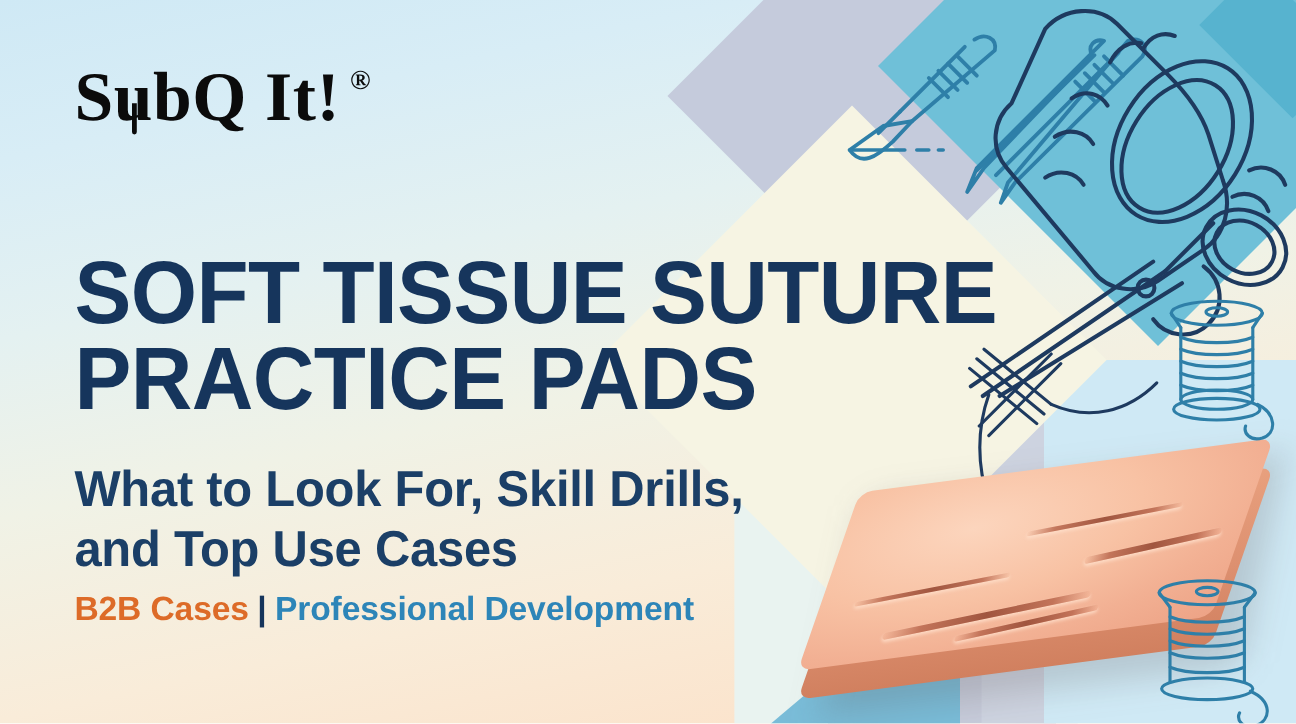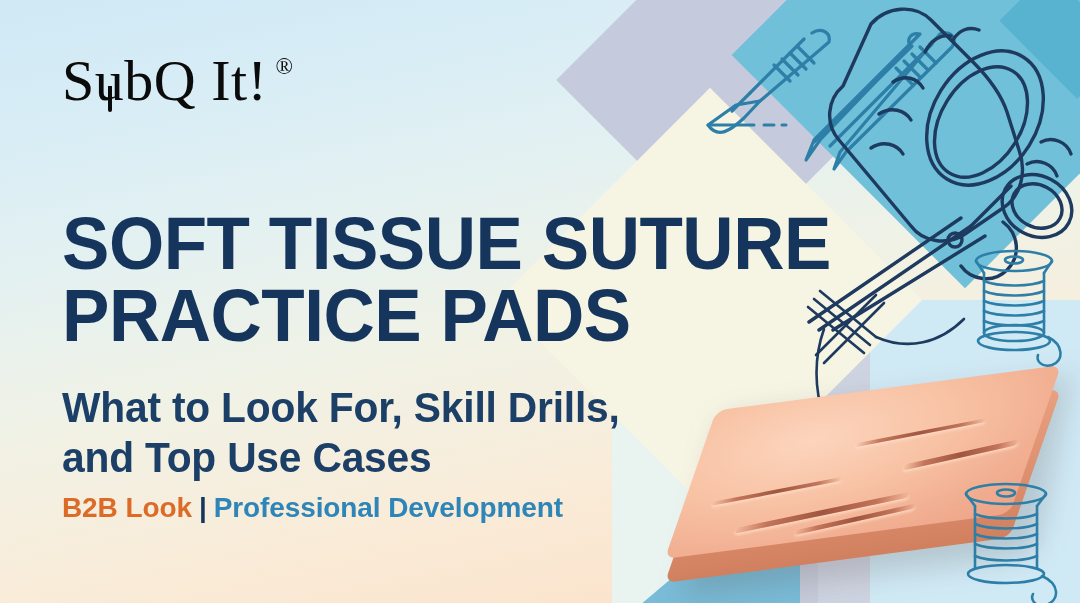--- a/index.html
+++ b/index.html
@@ -152,21 +152,21 @@
     top: 0;
     width: 820px;
     height: 603px;
   }
 
   #logo {
     position: absolute;
     top: 52px; left: 0;
     font-family: "Liberation Serif", "DejaVu Serif", serif;
     font-size: 58px;
-    font-weight: 400;
+    font-weight: 700;
     color: #0b0b0b;
     letter-spacing: .5px;
     white-space: nowrap;
     line-height: 1;
   }
   #logo .logo-u { position: relative; display: inline-block; }
   #logo .logo-u::after {
     content: "";
     position: absolute;
     left: 46%;
@@ -364,16 +364,16 @@
     <h1 id="headline">
       <span class="hl-line">SOFT TISSUE SUTURE</span>
       <span class="hl-line">PRACTICE PADS</span>
     </h1>
 
     <h2 id="subhead">
       <span class="sh-line">What to Look For, Skill Drills,</span>
       <span class="sh-line">and Top Use Cases</span>
     </h2>
 
-    <div id="tagline"><span class="tag-b2b">B2B Look</span><span class="tag-sep">|</span><span class="tag-prof">Professional Development</span></div>
+    <div id="tagline"><span class="tag-b2b">B2B Cases</span><span class="tag-sep">|</span><span class="tag-prof">Professional Development</span></div>
 
   </div>
 </div>
 
 </body></html>

